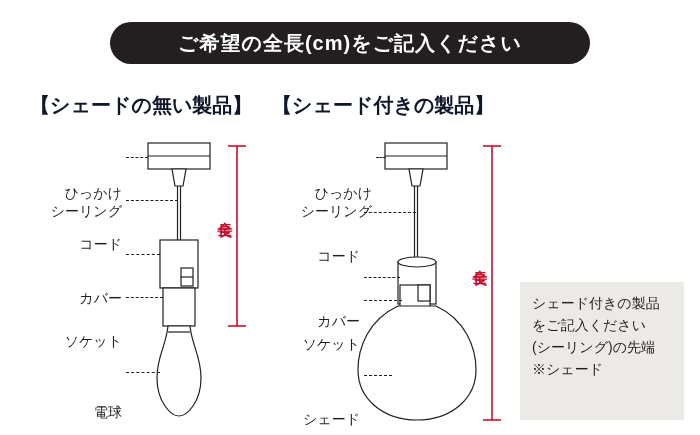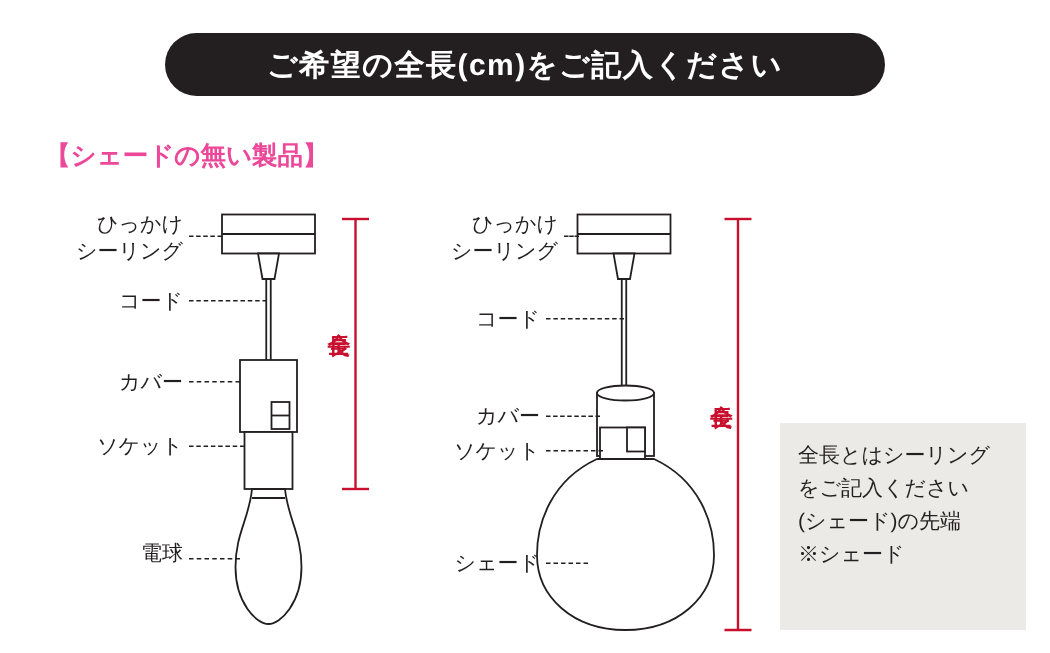--- a/index.html
+++ b/index.html
@@ -38,36 +38,37 @@
     color: #ffffff;
     font-size: 20px;
     letter-spacing: 1px;
     font-weight: bold;
     white-space: nowrap;
   }
 
   
   .col-title {
     position: absolute;
-    font-size: 17px;
+    font-size: 20px;
     font-weight: bold;
-    color: #ec4899;
+    color: #0f172a;
     white-space: nowrap;
   }
   #title-left  { left: 30px;  top: 92px; }
   #title-right { left: 272px; top: 92px; }
 
   
   .lbl {
     position: absolute;
     font-size: 14px;
     color: #231f20;
     white-space: nowrap;
     line-height: 18px;
     text-align: right;
+    margin-top: 44px;
   }
 
   
   .leader {
     position: absolute;
     height: 0;
     border-top: 1px dashed #231f20;
   }
 
   
@@ -113,20 +114,21 @@
 </head>
 <body>
 
 <div id="page">
 
   <div class="banner">
     <span class="banner-text">ご希望の全長(cm)をご記入ください</span>
   </div>
 
   <div class="col-title" id="title-left">【シェードの無い製品】</div>
+  <div class="col-title" id="title-right">【シェード付きの製品】</div>
 
   <svg class="draw" viewBox="0 0 700 435">
     <g fill="none" stroke="#231f20" stroke-width="1.2">
 
       <rect x="148" y="143" width="62" height="26" fill="#ffffff"></rect>
       <line x1="148" y1="156" x2="210" y2="156"></line>
 
       <path d="M172 169 L186 169 L183 186 L175 186 Z" fill="#ffffff"></path>
 
       <line x1="177.5" y1="186" x2="177.5" y2="240"></line>
@@ -203,19 +205,19 @@
 
   <div class="lbl" style="left:294px; top:291px; width:66px;">ソケット</div>
   <div class="leader" style="left:364px; top:300px; width:38px;"></div>
 
   <div class="lbl" style="left:278px; top:366px; width:82px;">シェード</div>
   <div class="leader" style="left:364px; top:375px; width:28px;"></div>
 
   <div class="dim-label" style="left:473px; top:258px;">全長</div>
 
   <div class="note-box">
-    <div class="note-line">全長とはシーリング</div>
+    <div class="note-line">シェード付きの製品</div>
     <div class="note-line">をご記入ください</div>
-    <div class="note-line">(シェード)の先端</div>
+    <div class="note-line">(シーリング)の先端</div>
     <div class="note-line">※シェード</div>
   </div>
 
 </div>
 
 </body></html>

